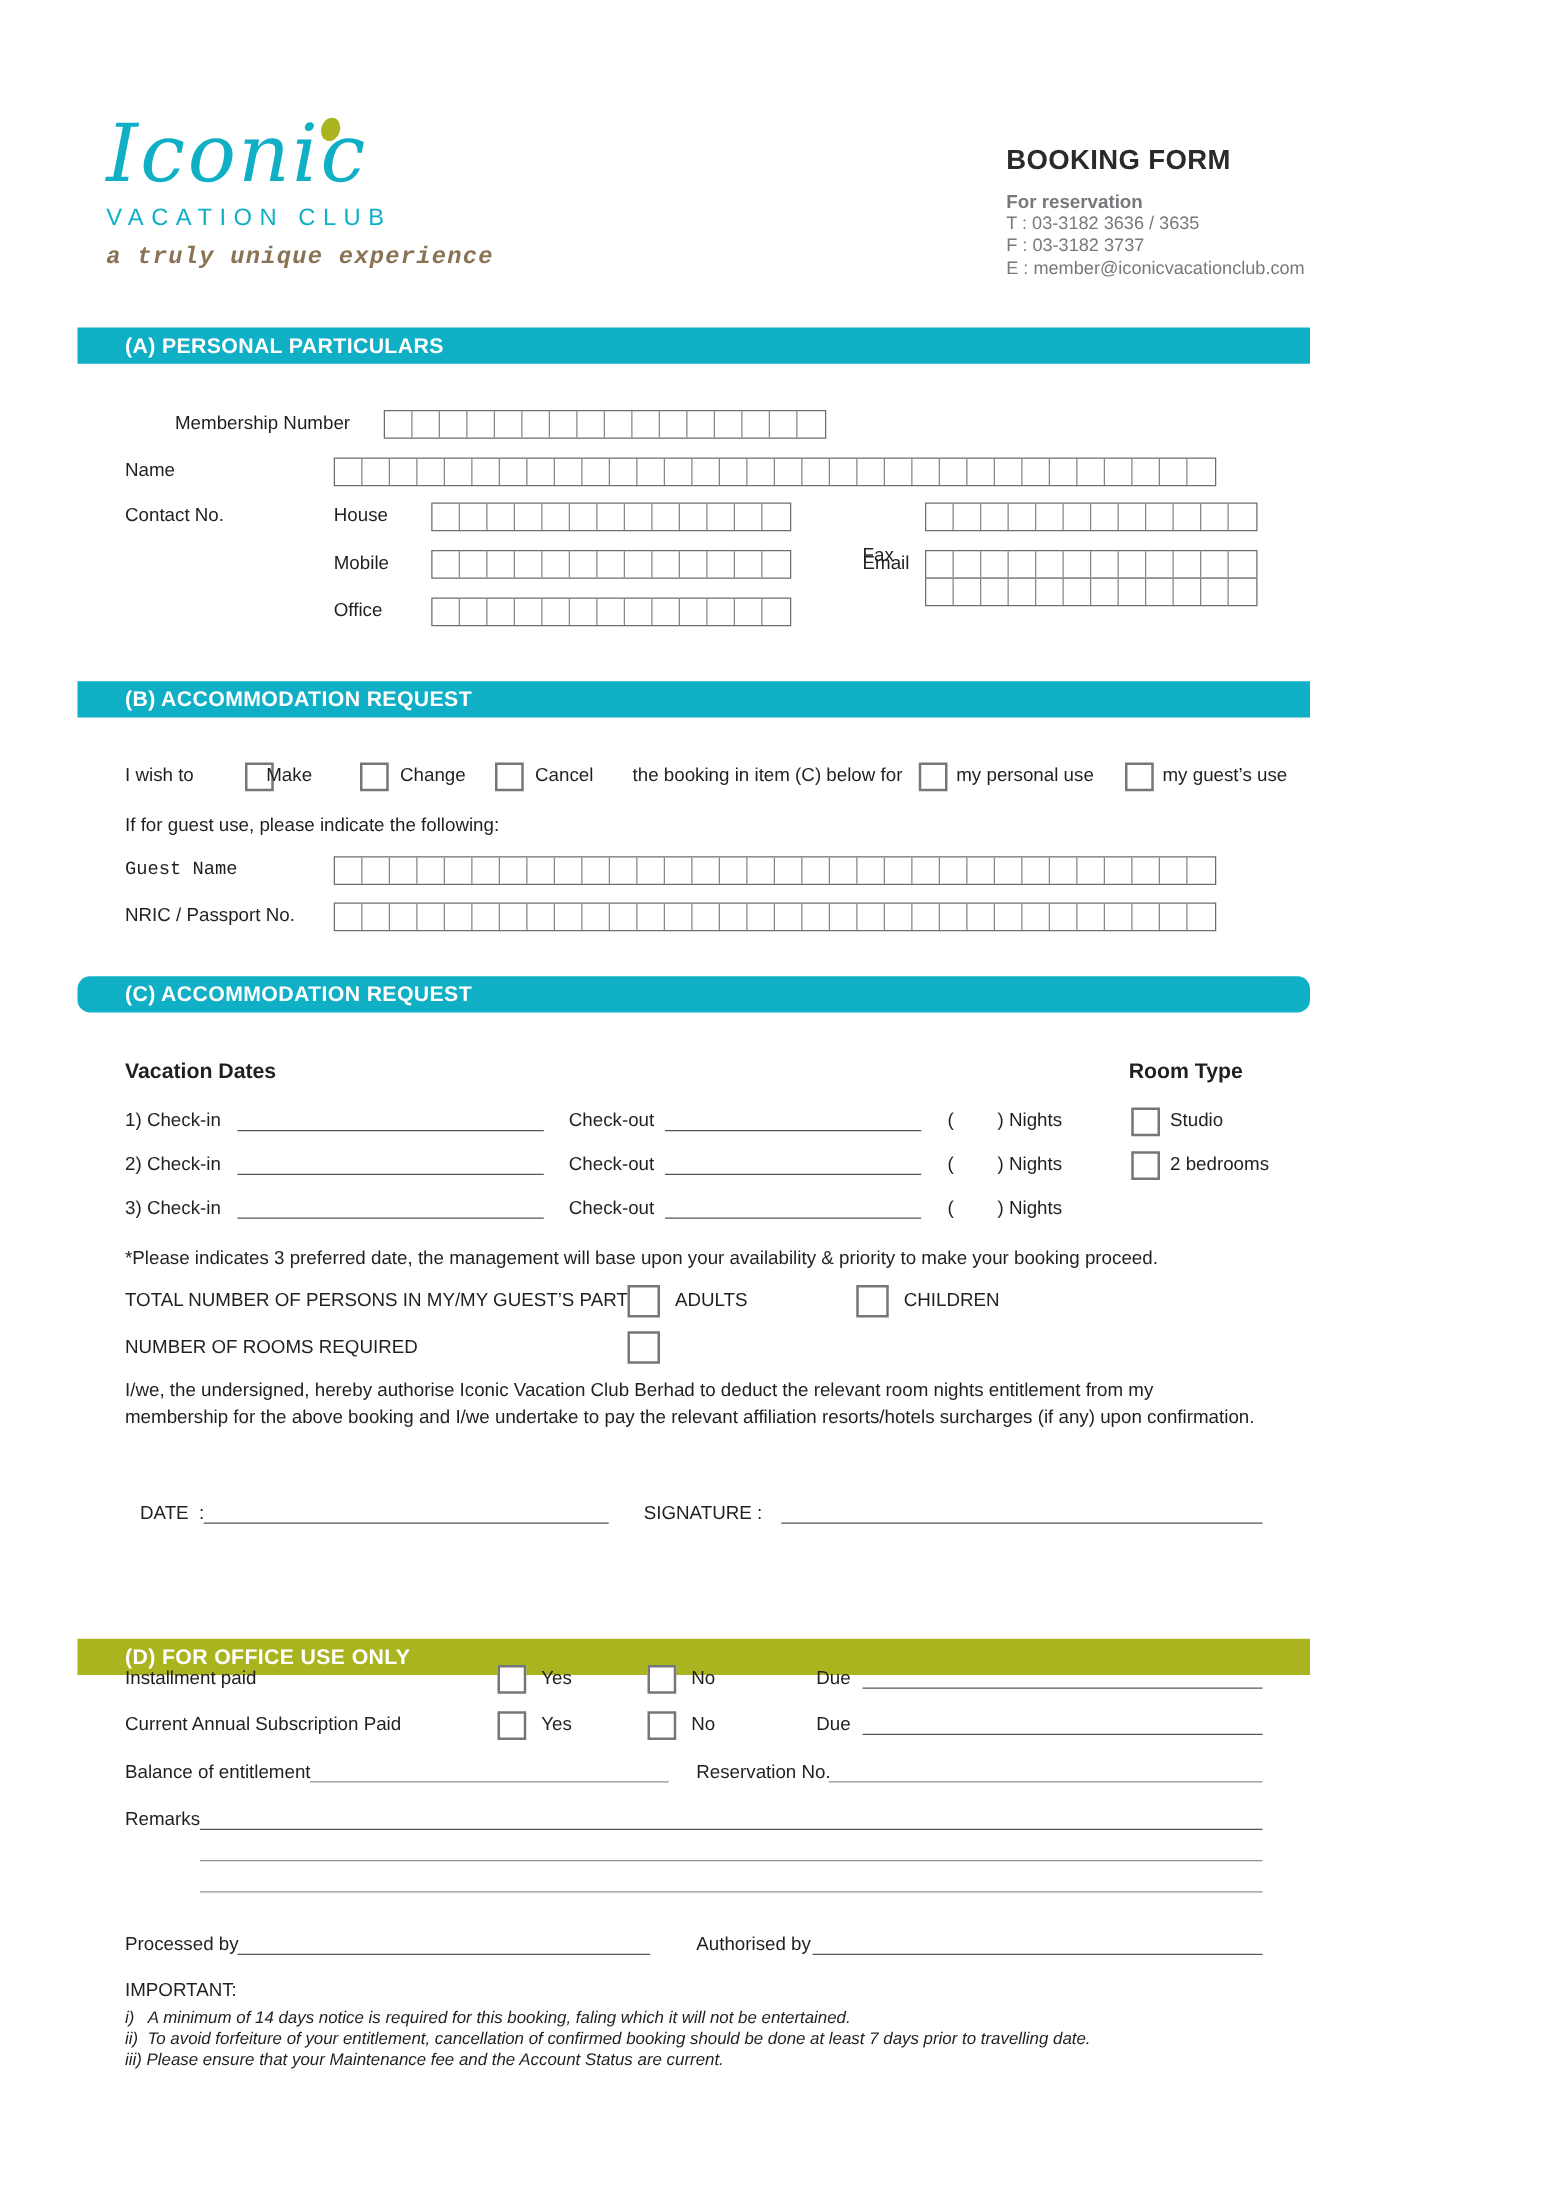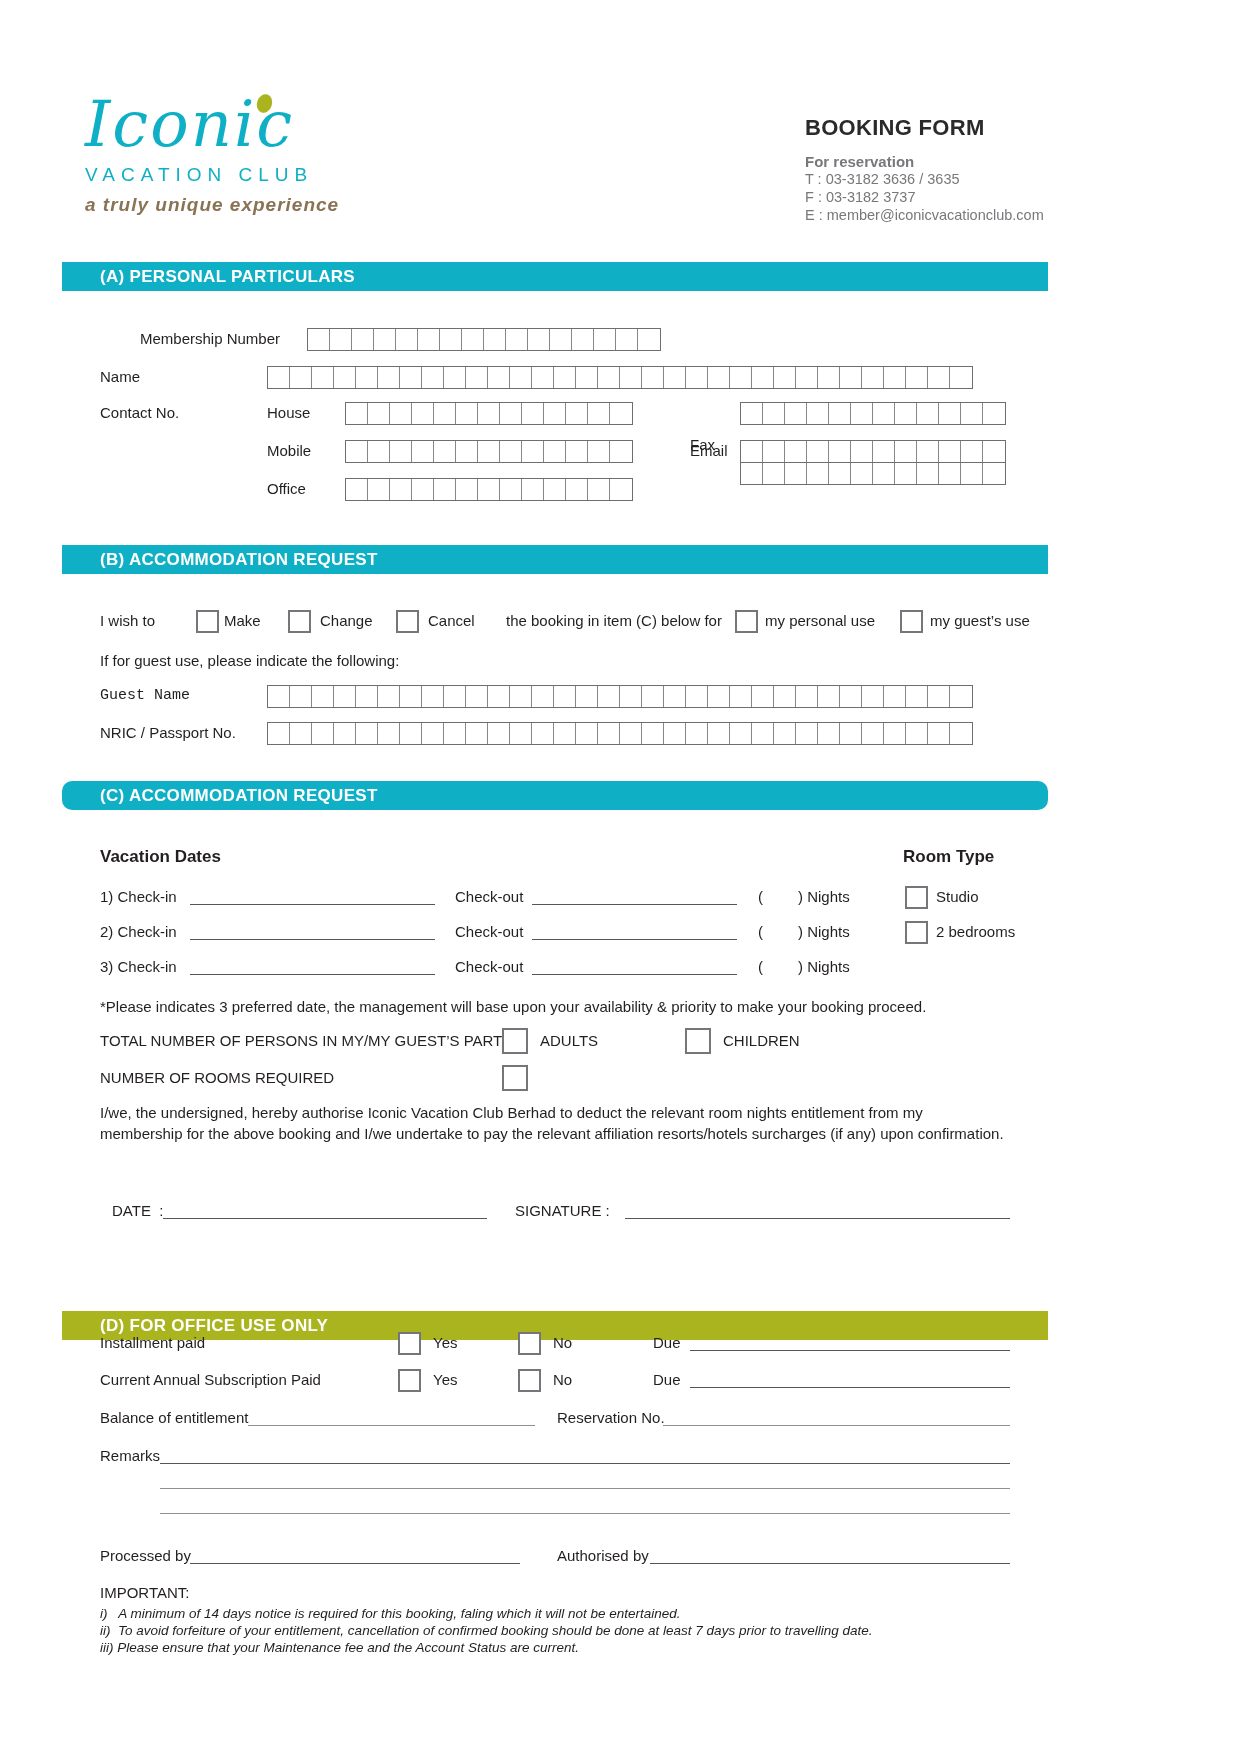--- a/index.html
+++ b/index.html
@@ -20,21 +20,21 @@
   .cb{width:19px;height:19px;border:2px solid #75767a;background:#fff;}
   .sq{width:22px;height:22px;border:2px solid #75767a;background:#fff;}
   .uline{border-bottom:1px solid #55565a;height:18px;}
   .uline.gray{border-bottom:1px solid #8e9093;}
   .note{font-size:13.5px;font-style:italic;line-height:17px;white-space:pre;color:var(--text,#231f20);}
   .para{font-size:15px;line-height:21px;color:var(--text,#231f20);}
   
   .logo-word{font-family:"DejaVu Serif",serif;font-style:italic;font-size:64px;
              color:var(--teal,#0fb0c6);line-height:1;letter-spacing:2px;}
   .logo-sub{font-size:19px;letter-spacing:6px;color:var(--teal,#0fb0c6);margin-top:8px;}
-  .logo-tag{font-family:Liberation Sans, sans-serif;font-style:italic;font-weight:bold;font-size:19px;
+  .logo-tag{font-family:Liberation Mono, monospace;font-style:italic;font-weight:bold;font-size:19px;
             color:var(--brown,#8a7355);letter-spacing:1px;margin-top:8px;}
   .logo-dot{width:15px;height:19px;background:var(--olive,#a9b41f);border-radius:50%;transform:rotate(18deg);}
   .bf-title{font-size:22px;font-weight:bold;color:#2b2a28;letter-spacing:.3px;}
   .res-head{font-size:15px;font-weight:bold;color:var(--gray,#77787b);margin-top:12px;}
   .res-line{font-size:14.5px;color:var(--gray,#77787b);line-height:18px;}
 </style>
 </head>
 <body>
 
 <div class="page">
@@ -218,21 +218,21 @@
         <span class="cell"></span>
         <span class="cell"></span>
       </span>
   </div>
 
   <div class="ab bar teal" style="top:545px;">(B) ACCOMMODATION REQUEST</div>
 
   <div class="row" style="top:610px;">
     <span class="ab lbl" style="left:100px;">I wish to</span>
     <span class="ab cb" style="left:196px;top:0;"></span>
-    <span class="ab lbl" style="left:224px;">Make</span>
+    <span class="ab lbl" style="left:213px;">Make</span>
     <span class="ab cb" style="left:288px;top:0;"></span>
     <span class="ab lbl" style="left:320px;">Change</span>
     <span class="ab cb" style="left:396px;top:0;"></span>
     <span class="ab lbl" style="left:428px;">Cancel</span>
     <span class="ab lbl" style="left:506px;">the booking in item (C) below for</span>
     <span class="ab cb" style="left:735px;top:0;"></span>
     <span class="ab lbl" style="left:765px;">my personal use</span>
     <span class="ab cb" style="left:900px;top:0;"></span>
     <span class="ab lbl" style="left:930px;">my guest’s use</span>
   </div>

